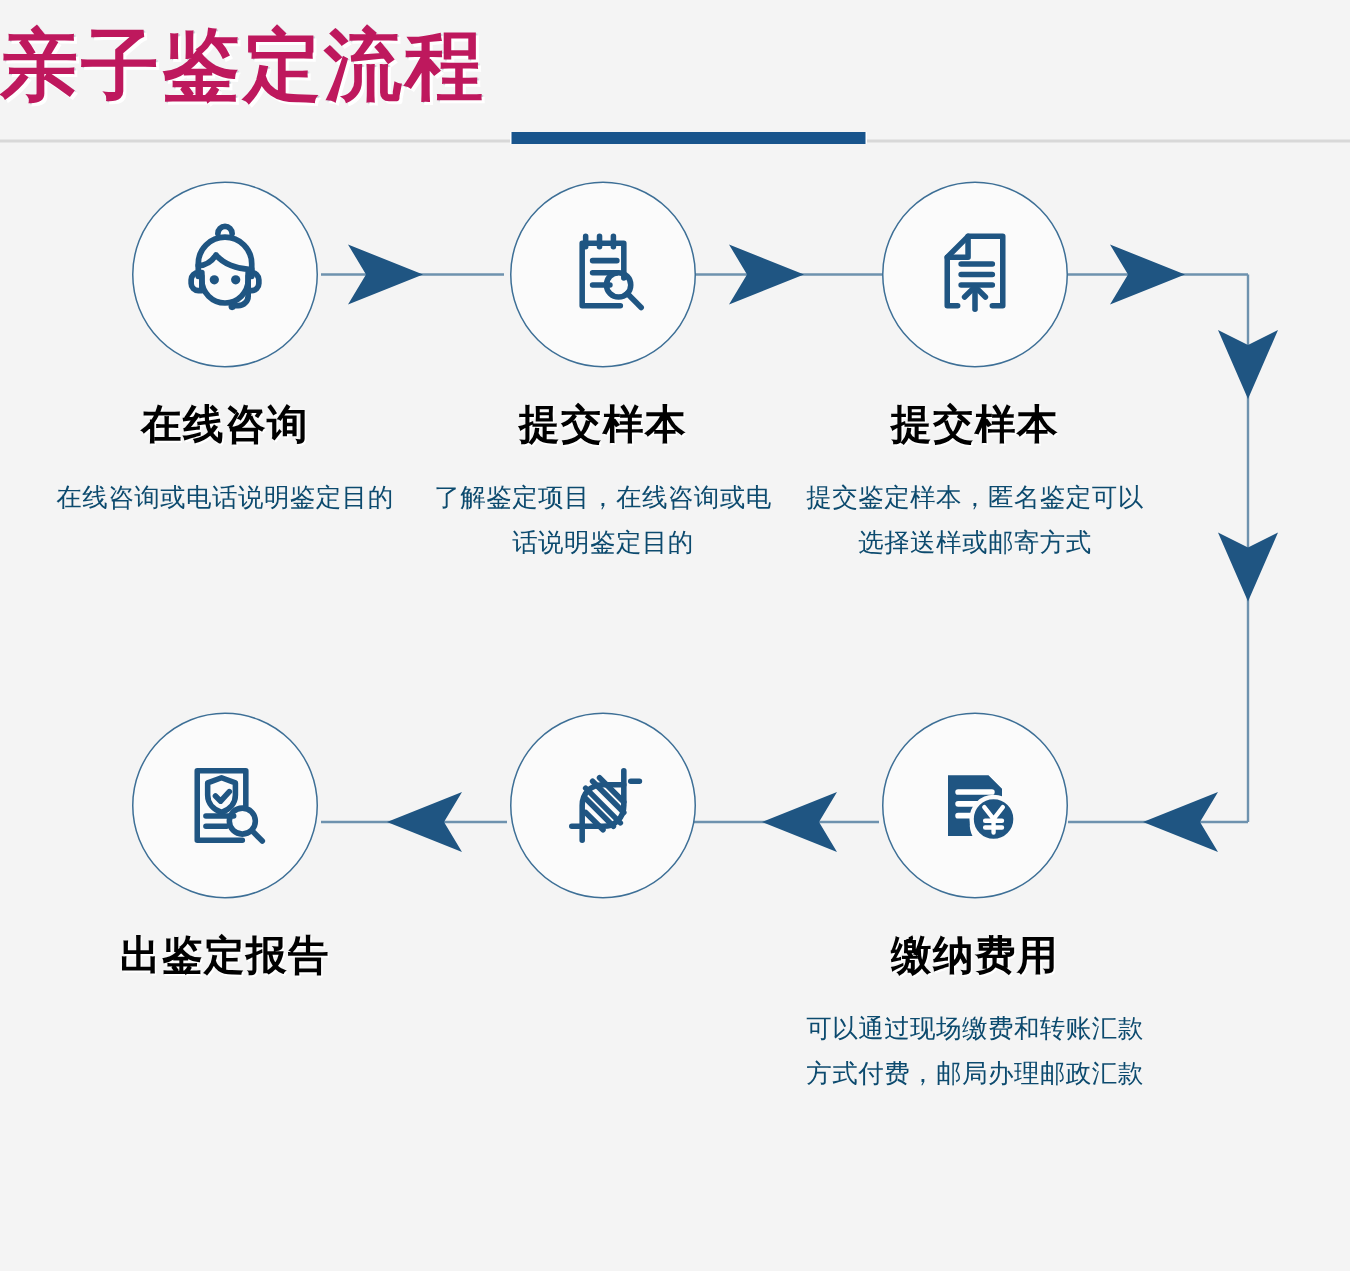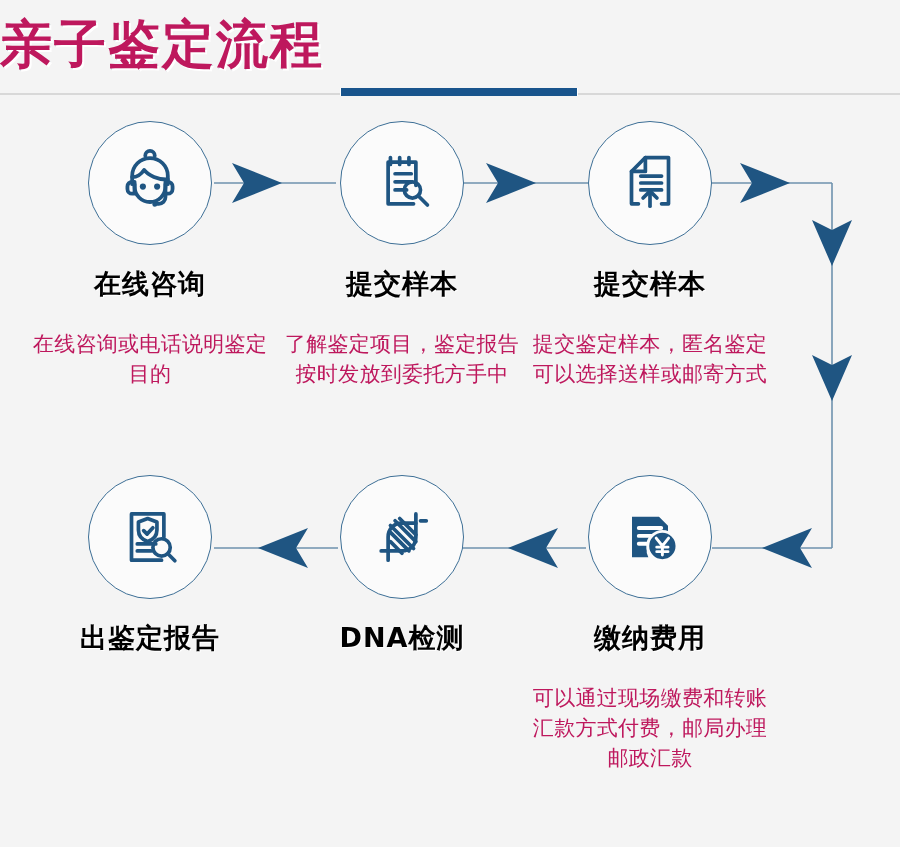--- a/index.html
+++ b/index.html
@@ -101,23 +101,23 @@
   .step-title {
     margin-top: 22px;
     font-size: 27px;
     font-weight: bold;
     color: #000000;
     letter-spacing: 1px;
     text-shadow: 1px 1px 0 #ffffff;
     line-height: 34px;
   }
   .step-desc {
-    margin-top: 28px;
-    font-size: 21px;
-    color: #be185d;
+    margin-top: 16px;
+    font-size: 17px;
+    color: #0c4a6e;
     line-height: 30px;
     padding: 0 8px;
     letter-spacing: 0.3px;
   }
 </style>
 </head>
 <body>
 
 <div class="header">
   <div class="page-title">亲子鉴定流程</div>
@@ -182,21 +182,21 @@
         <svg width="74" height="74" viewBox="0 0 64 64" fill="none" stroke="#1f5582" stroke-width="3.2" stroke-linecap="round" stroke-linejoin="round">
           <path d="M44 34V14H20v36h22"></path>
           <path d="M22 10v6M30 10v6M38 10v6"></path>
           <path d="M26 24h14M26 31h14M26 38h10"></path>
           <circle cx="41" cy="38" r="7"></circle>
           <path d="M46 43l8 8"></path>
         </svg>
       </span>
     </div>
     <div class="step-title">提交样本</div>
-    <div class="step-desc">了解鉴定项目，鉴定报告按时发放到委托方手中</div>
+    <div class="step-desc">了解鉴定项目，在线咨询或电话说明鉴定目的</div>
   </div>
 
   <div class="step step-row2 col3">
     <div class="circle">
       <span>
         <svg width="72" height="72" viewBox="0 0 64 64">
           <path d="M16 14h24l8 8v8.5a14 14 0 0 0-17.5 19.5H16z" fill="#1f5582"></path>
           <path d="M22 24h20M22 31h20M22 38h8" stroke="#ffffff" stroke-width="3.4" stroke-linecap="round" fill="none"></path>
           <circle cx="43" cy="40" r="13" fill="#1f5582" stroke="#fbfbfb" stroke-width="2.6"></circle>
           <path d="M37.5 33l5.5 7 5.5-7M38 41h10M38 45h10M43 40v8" stroke="#ffffff" stroke-width="2.6" stroke-linecap="round" fill="none"></path>
@@ -227,21 +227,20 @@
     <div class="circle">
       <span>
         <svg width="74" height="74" viewBox="0 0 64 64" fill="none" stroke="#1f5582" stroke-width="3.2" stroke-linecap="round" stroke-linejoin="round">
           <path d="M20 52V32c0-7 5-12 12-12h12"></path>
           <path d="M44 12v20c0 7-5 12-12 12H20"></path>
           <path d="M22 22l20 20M26 18l18 18M30 16l14 14M22 28l16 16M22 36l10 10"></path>
           <path d="M48 18h5M14 44h5"></path>
         </svg>
       </span>
     </div>
-    <div class="step-title">DNA检测</div>
   </div>
 
   <div class="step step-row2 col1">
     <div class="circle">
       <span>
         <svg width="74" height="74" viewBox="0 0 64 64" fill="none" stroke="#1f5582" stroke-width="3.2" stroke-linecap="round" stroke-linejoin="round">
           <path d="M44 32V12H16v40h26"></path>
           <path d="M30 16l-8 3v7c0 5 3.5 8.5 8 10 4.5-1.5 8-5 8-10v-7z"></path>
           <path d="M26.5 26.5l3 3 5-5.5"></path>
           <path d="M21 38h16M21 44h12"></path>

